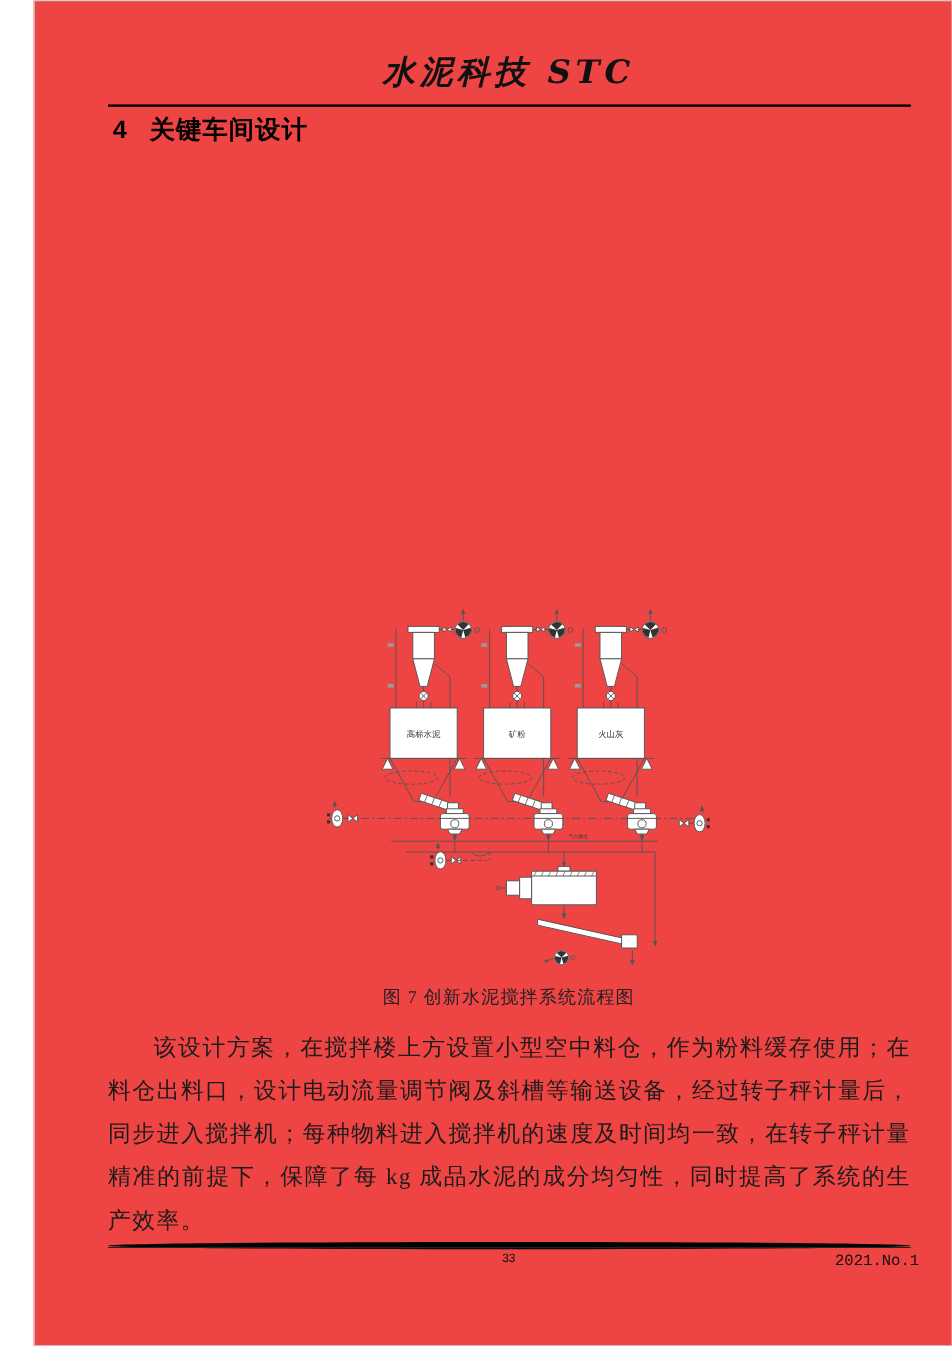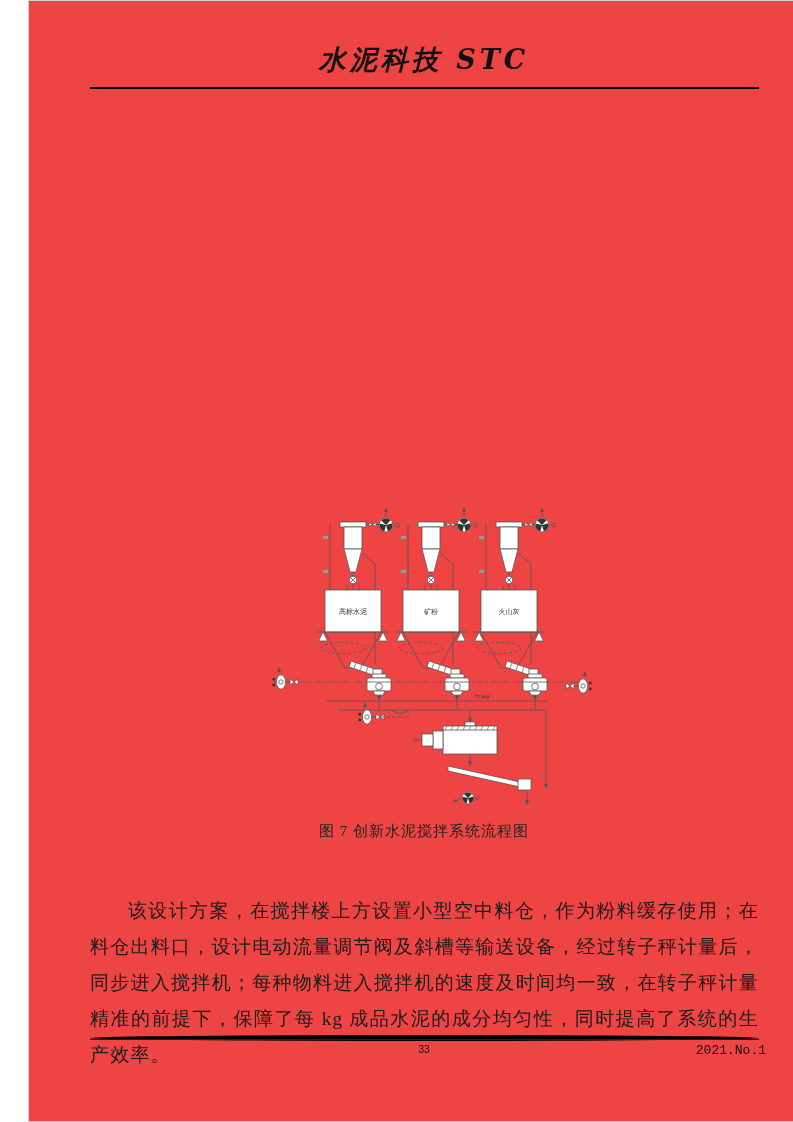--- a/index.html
+++ b/index.html
@@ -20,21 +20,21 @@
     font-size:21px;font-weight:bold;color:#000;letter-spacing:1px;
   }
   .section-heading .num{margin-right:18px;}
   .para{
     position:absolute;left:62px;width:669px;margin:0;
     font-size:19px;line-height:36px;letter-spacing:1.2px;
     text-align:justify;text-indent:2em;color:#1b1b1b;
   }
   #p1{top:122px;}
   #p2{top:266px;}
-  #p3{top:893px;}
+  #p3{top:856px;}
   .figure-wrap{position:absolute;top:498px;left:240px;width:330px;height:316px;text-decoration:underline;}
   .figure-caption{
     position:absolute;top:822px;left:0;right:0;text-align:center;
     font-size:15px;letter-spacing:1px;color:#222;
   }
   .footer-lens{position:absolute;top:1035px;left:62px;width:669px;height:6px;background:#000;border-radius:50%;}
   .footer-line{position:absolute;top:1039px;left:62px;width:669px;height:1px;background:#222;}
   .page-number{
     position:absolute;top:1044px;left:0;right:0;text-align:center;
     font-family:Liberation Sans, sans-serif;font-size:10px;color:#111;
@@ -47,20 +47,21 @@
   svg.flow text{stroke:none;fill:#333;font-family:"DejaVu Sans",sans-serif;}
 </style>
 </head>
 <body>
 
 <div class="page">
 
   <div class="journal-title">水泥科技 STC</div>
   <div class="header-rule"></div>
 
+  <h1 class="section-heading"><span class="num">4</span><span>关键车间设计</span></h1>
 
 
   <div class="figure-wrap">
     <svg class="flow" width="330" height="316" viewBox="0 0 330 316" xmlns="http://www.w3.org/2000/svg">
       <defs>
         <marker id="ah" markerWidth="7" markerHeight="7" refX="5" refY="2.5" orient="auto">
           <path d="M0,0 L6,2.5 L0,5 Z" fill="#555" stroke="none"></path>
         </marker>
 
         <g id="fanDef">

